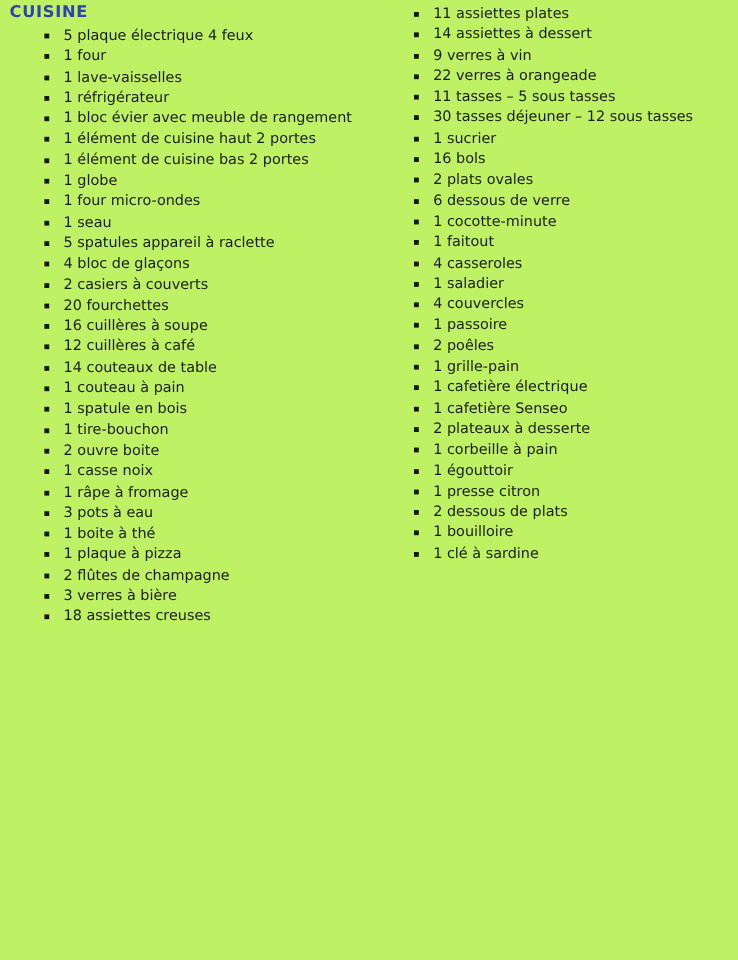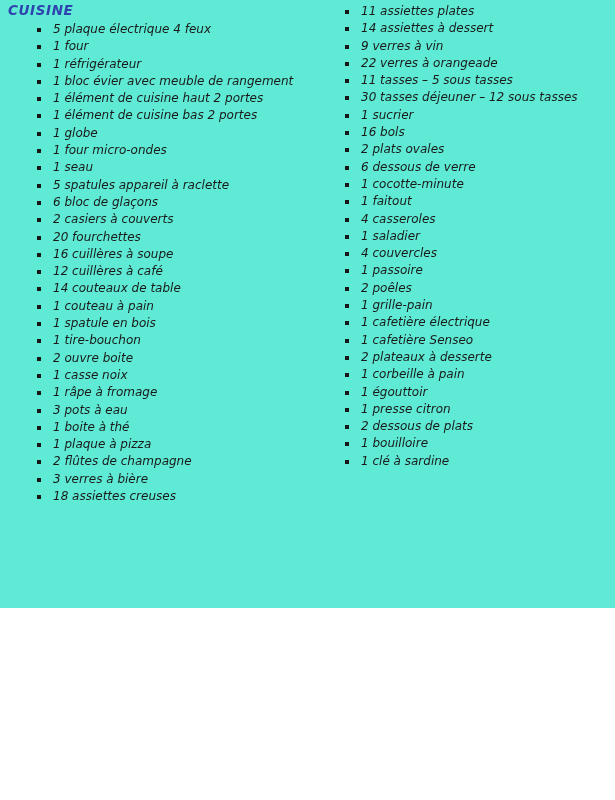--- a/index.html
+++ b/index.html
@@ -3,25 +3,24 @@
 <meta charset="utf-8">
 <style>
   html, body {
     margin: 0;
     padding: 0;
     background: #ffffff;
   }
   .page {
     position: relative;
     width: 615px;
-    height: 608px;
-    background: #5eead4;
+    height: 800px;
+    background: #bef264;
     overflow: hidden;
     font-family: "DejaVu Sans", sans-serif;
-    font-style: italic;
   }
   .page-title {
     position: absolute;
     left: 8px;
     top: 2px;
     margin: 0;
     font-size: 13.5px;
     font-weight: bold;
     letter-spacing: 0.6px;
     color: #2E43AD;
@@ -69,20 +68,24 @@
       <li>
         <span class="bullet"></span>
         <span>5 plaque électrique 4 feux</span>
       </li>
       <li>
         <span class="bullet"></span>
         <span>1 four</span>
       </li>
       <li>
         <span class="bullet"></span>
+        <span>1 lave-vaisselles</span>
+      </li>
+      <li>
+        <span class="bullet"></span>
         <span>1 réfrigérateur</span>
       </li>
       <li>
         <span class="bullet"></span>
         <span>1 bloc évier avec meuble de rangement</span>
       </li>
       <li>
         <span class="bullet"></span>
         <span>1 élément de cuisine haut 2 portes</span>
       </li>
@@ -101,21 +104,21 @@
       <li>
         <span class="bullet"></span>
         <span>1 seau</span>
       </li>
       <li>
         <span class="bullet"></span>
         <span>5 spatules appareil à raclette</span>
       </li>
       <li>
         <span class="bullet"></span>
-        <span>6 bloc de glaçons</span>
+        <span>4 bloc de glaçons</span>
       </li>
       <li>
         <span class="bullet"></span>
         <span>2 casiers à couverts</span>
       </li>
       <li>
         <span class="bullet"></span>
         <span>20 fourchettes</span>
       </li>
       <li>

